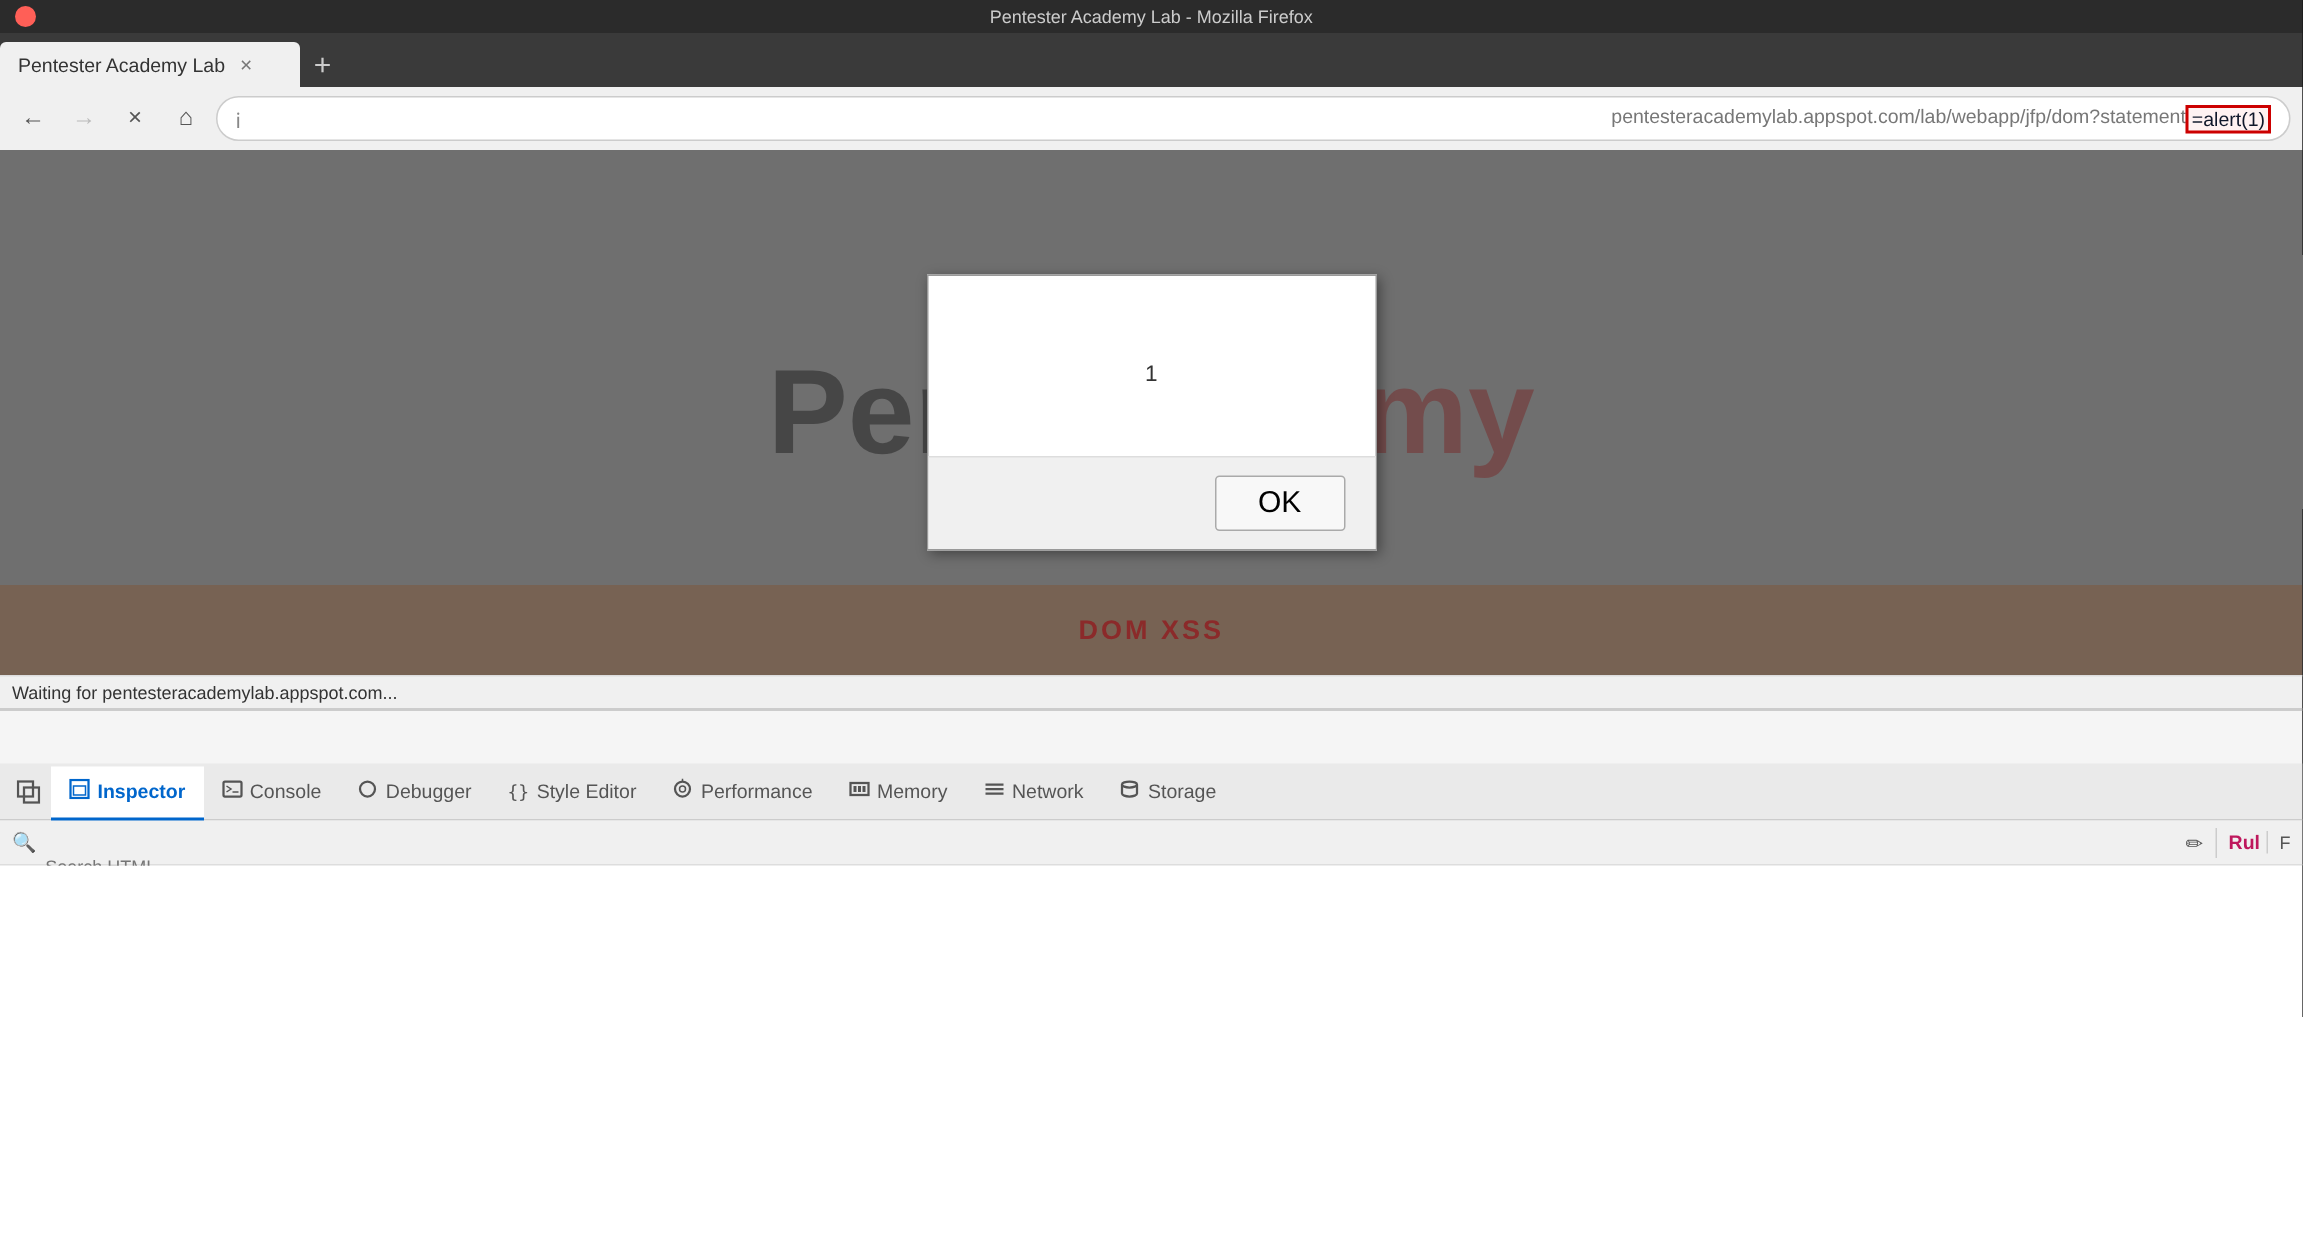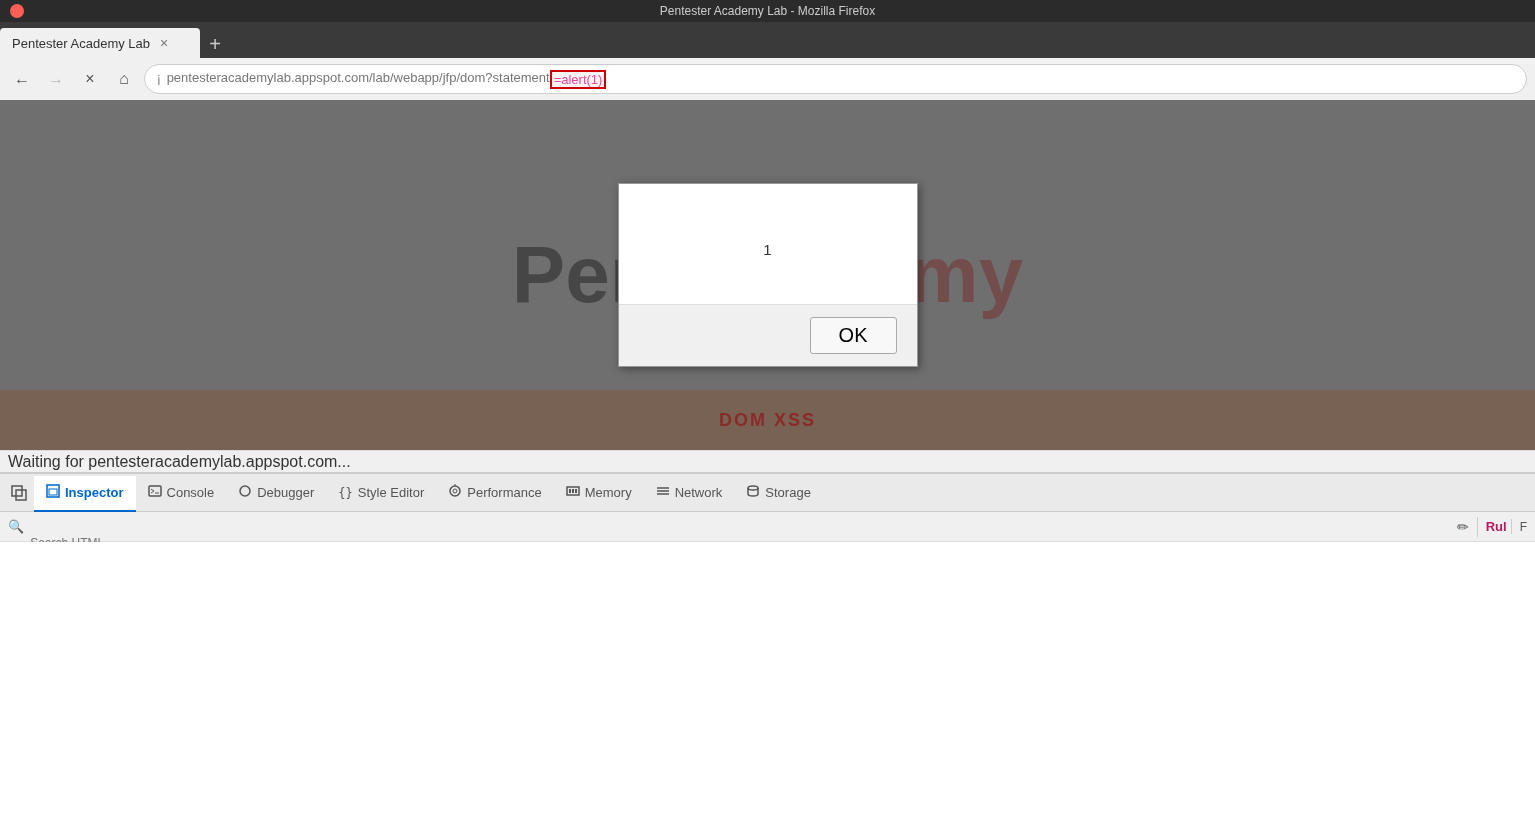--- a/index.html
+++ b/index.html
@@ -102,24 +102,25 @@
       position: relative;
     }
     .url-info-icon {
       color: #888;
       margin-right: 6px;
       font-size: 14px;
     }
     .url-text {
       flex: 1;
       display: flex;
+      justify-content: flex-end;
     }
     .url-normal { color: #777; }
     .url-highlight {
-      color: #ec4899;
+      color: #0f172a;
       border: 2px solid #cc0000;
       background: rgba(255,0,0,0.05);
       padding: 0 2px;
     }
 
     
     .browser-viewport {
       background: #808080;
       position: relative;
       height: 350px;
@@ -199,41 +200,42 @@
       cursor: pointer;
     }
 
     
     .status-bar {
       height: 22px;
       background: #f0f0f0;
       display: flex;
       align-items: center;
       padding: 0 8px;
-      font-size: 16px;
+      font-size: 12px;
       color: #333;
       border-top: 1px solid #ddd;
     }
 
     
     .devtools {
       background: #f5f5f5;
       border-top: 2px solid #ccc;
       height: calc(839px - 22px - 36px - 42px - 350px - 22px);
       min-height: 290px;
       display: flex;
       flex-direction: column;
     }
     .devtools-tabs {
       height: 38px;
       background: #eaeaea;
       border-bottom: 1px solid #ccc;
       display: flex;
       align-items: center;
       padding: 0 4px;
+      margin-top: 35px;
     }
     .dt-icon-btn {
       width: 30px;
       height: 30px;
       display: flex;
       align-items: center;
       justify-content: center;
       cursor: pointer;
       color: #555;
       font-size: 14px;

